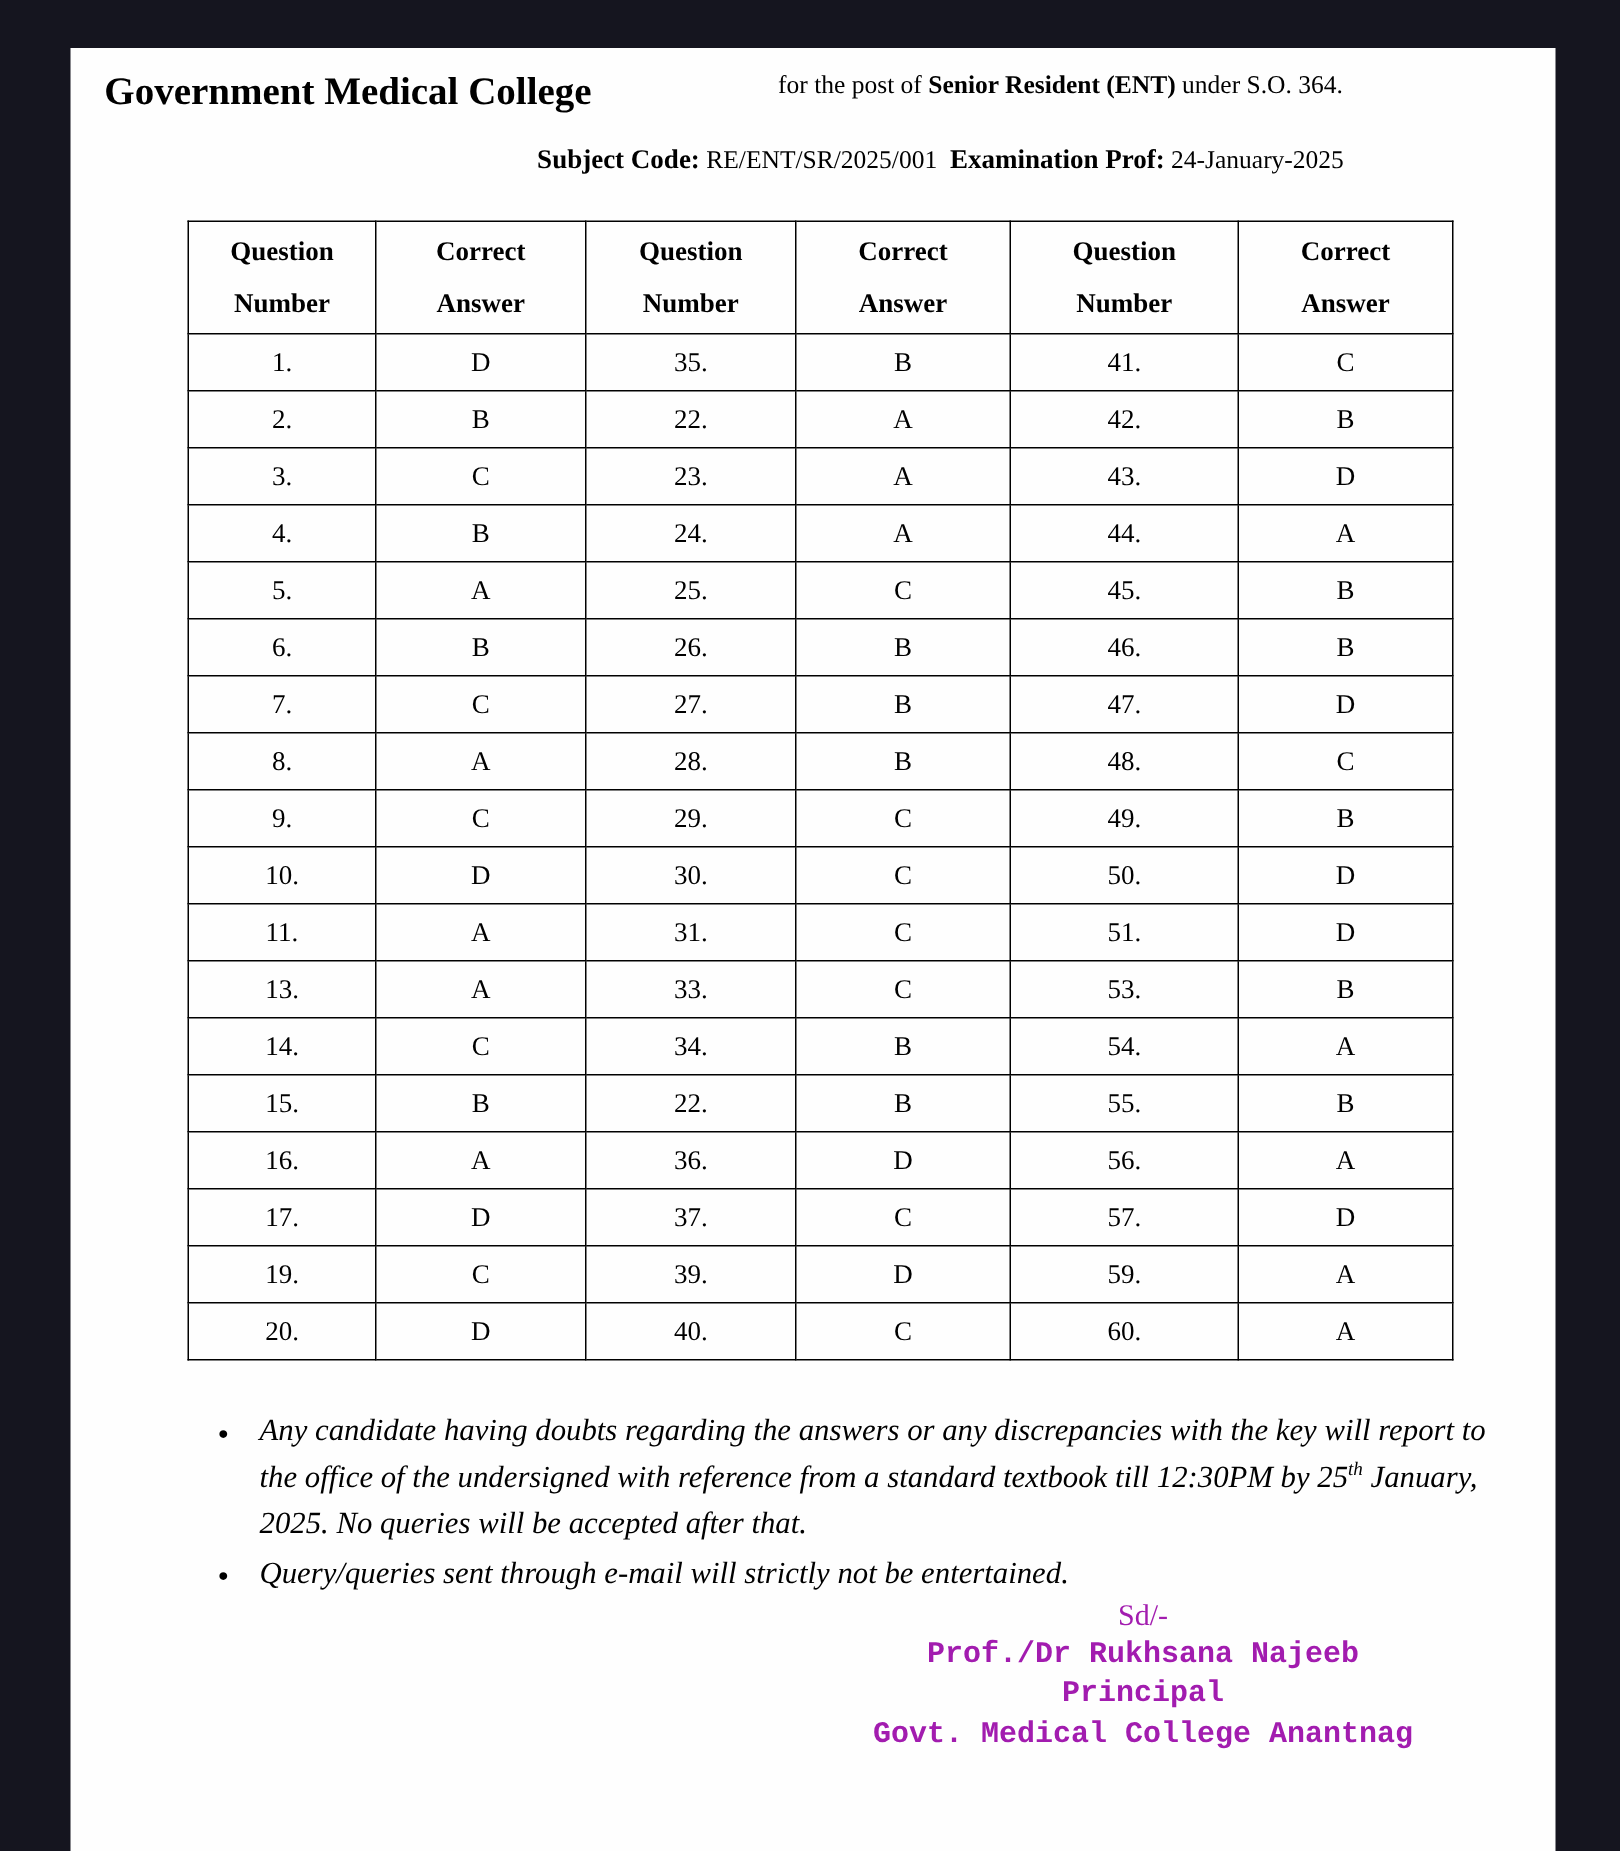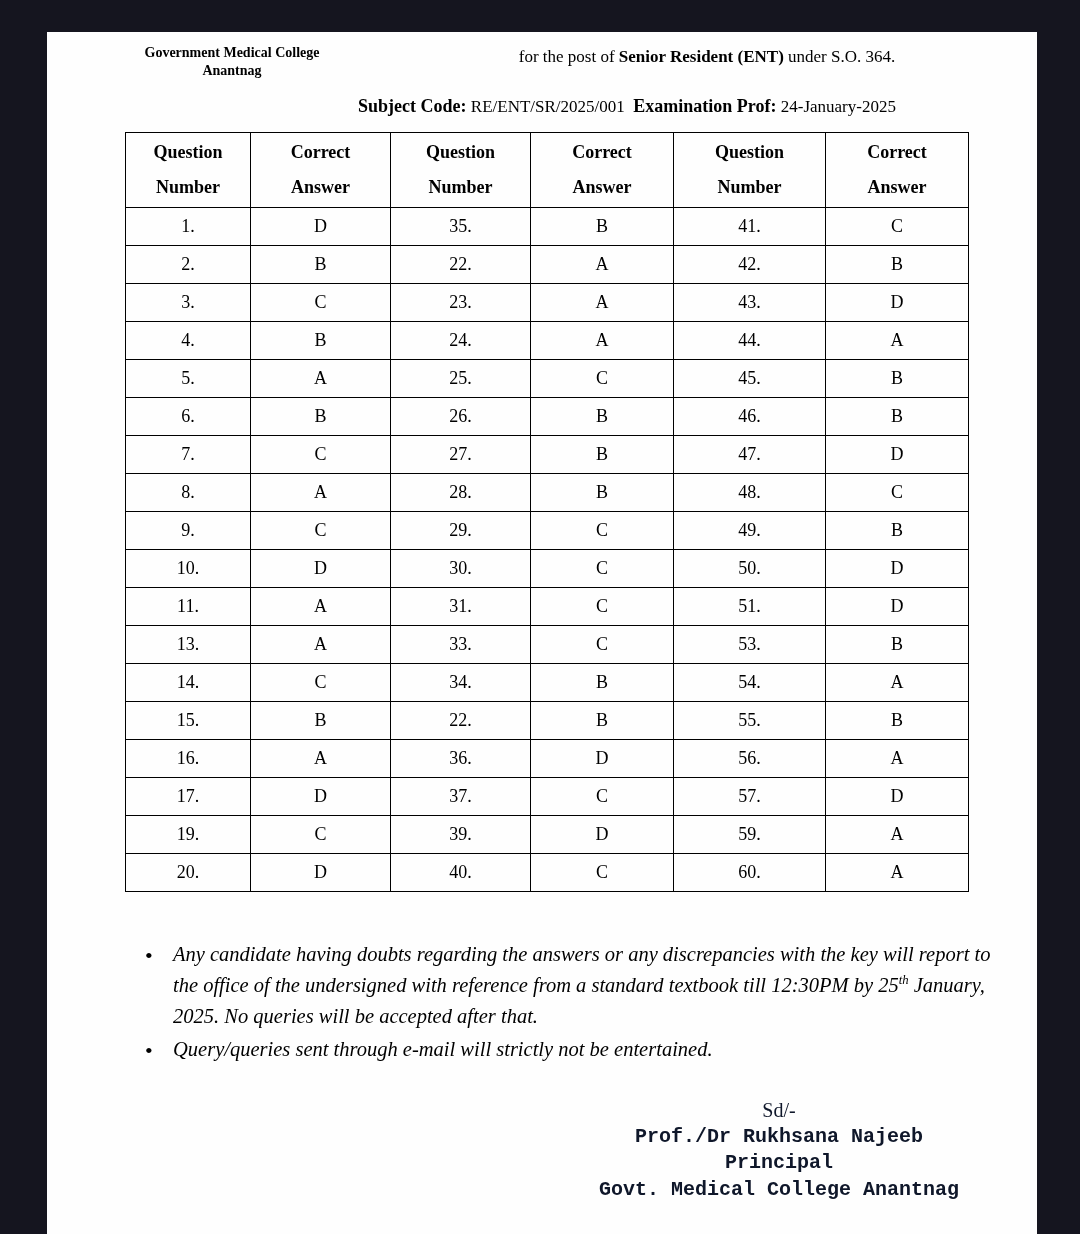--- a/index.html
+++ b/index.html
@@ -31,21 +31,21 @@
     height: 92px;
     margin: 0 0 0 0;
   }
   .org-block {
     position: absolute;
     left: 10px;
     top: 12px;
     width: 350px;
     text-align: center;
     font-weight: bold;
-    font-size: 14px;
+    font-size: 26px;
     line-height: 1.28;
     color: #000;
   }
   .title-block {
     position: absolute;
     left: 360px;
     top: 12px;
     width: 600px;
     text-align: center;
     color: #000;
@@ -73,21 +73,21 @@
     line-height: 1.4;
     color: #000;
     white-space: nowrap;
   }
   .subject-line b { font-weight: bold; font-size: 18px; }
 
   
   table.answer-key {
     position: absolute;
     left: 78px;
-    top: 100px;
+    top: 115px;
     width: 843px;
     border-collapse: collapse;
     table-layout: fixed;
   }
   table.answer-key td,
   table.answer-key th {
     border: 1px solid #000;
     text-align: center;
     color: #000;
     font-size: 18px;
@@ -142,26 +142,25 @@
   }
   .notes li sup {
     font-size: 0.62em;
     vertical-align: super;
     line-height: 0;
   }
 
   
   .signature {
     position: absolute;
-    left: 497px;
+    left: 480px;
     top: 1032px;
     width: 470px;
     text-align: center;
-    color: #0f172a;
-    margin-top: 33px;
+    color: #a21caf;
   }
   .sig-sd {
     font-size: 20px;
     line-height: 1.35;
   }
   .sig-name,
   .sig-role,
   .sig-org {
     font-weight: bold;
     font-size: 20px;
@@ -172,21 +171,20 @@
 </style>
 </head>
 <body>
 
 <div id="page">
 
   <div class="header">
 
     <div class="org-block">
       <div>Government Medical College</div>
-      <div>Anantnag</div>
     </div>
 
     <div class="title-block">
       <div class="title-sub"><span>for the post of </span><b>Senior Resident (ENT)</b><span> under S.O. 364.</span></div>
     </div>
 
     <div class="subject-line"><b>Subject Code:</b> <span>RE/ENT/SR/2025/001</span>&nbsp; <b>Examination Prof:</b> <span>24-January-2025</span></div>
 
   </div>
 

